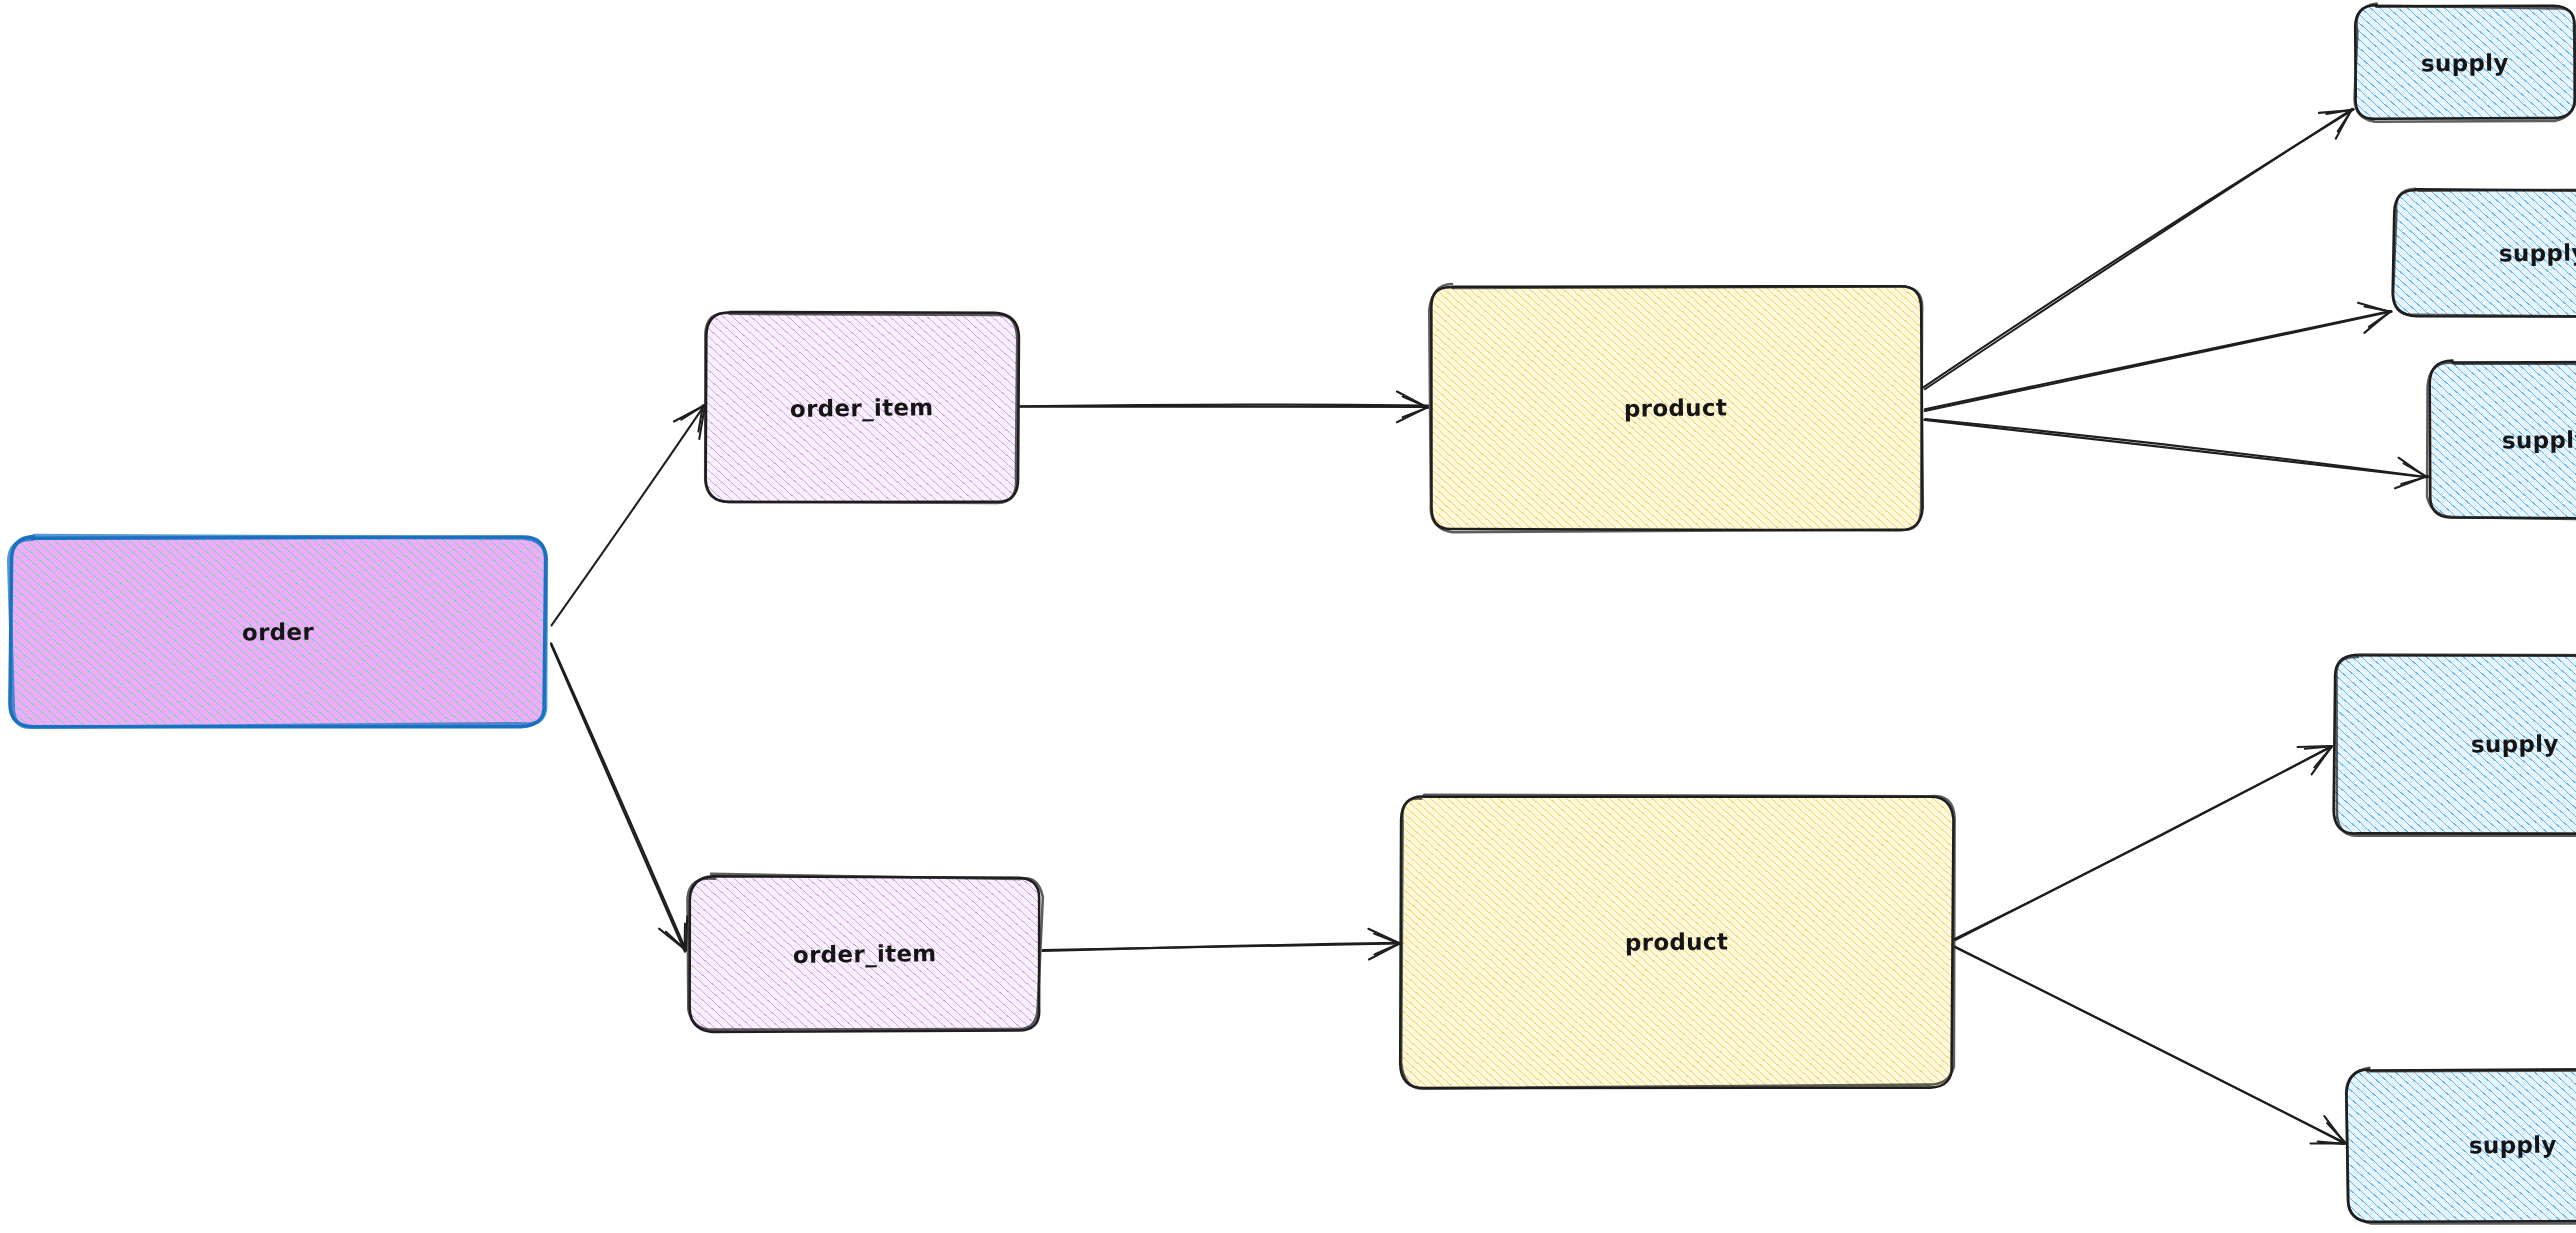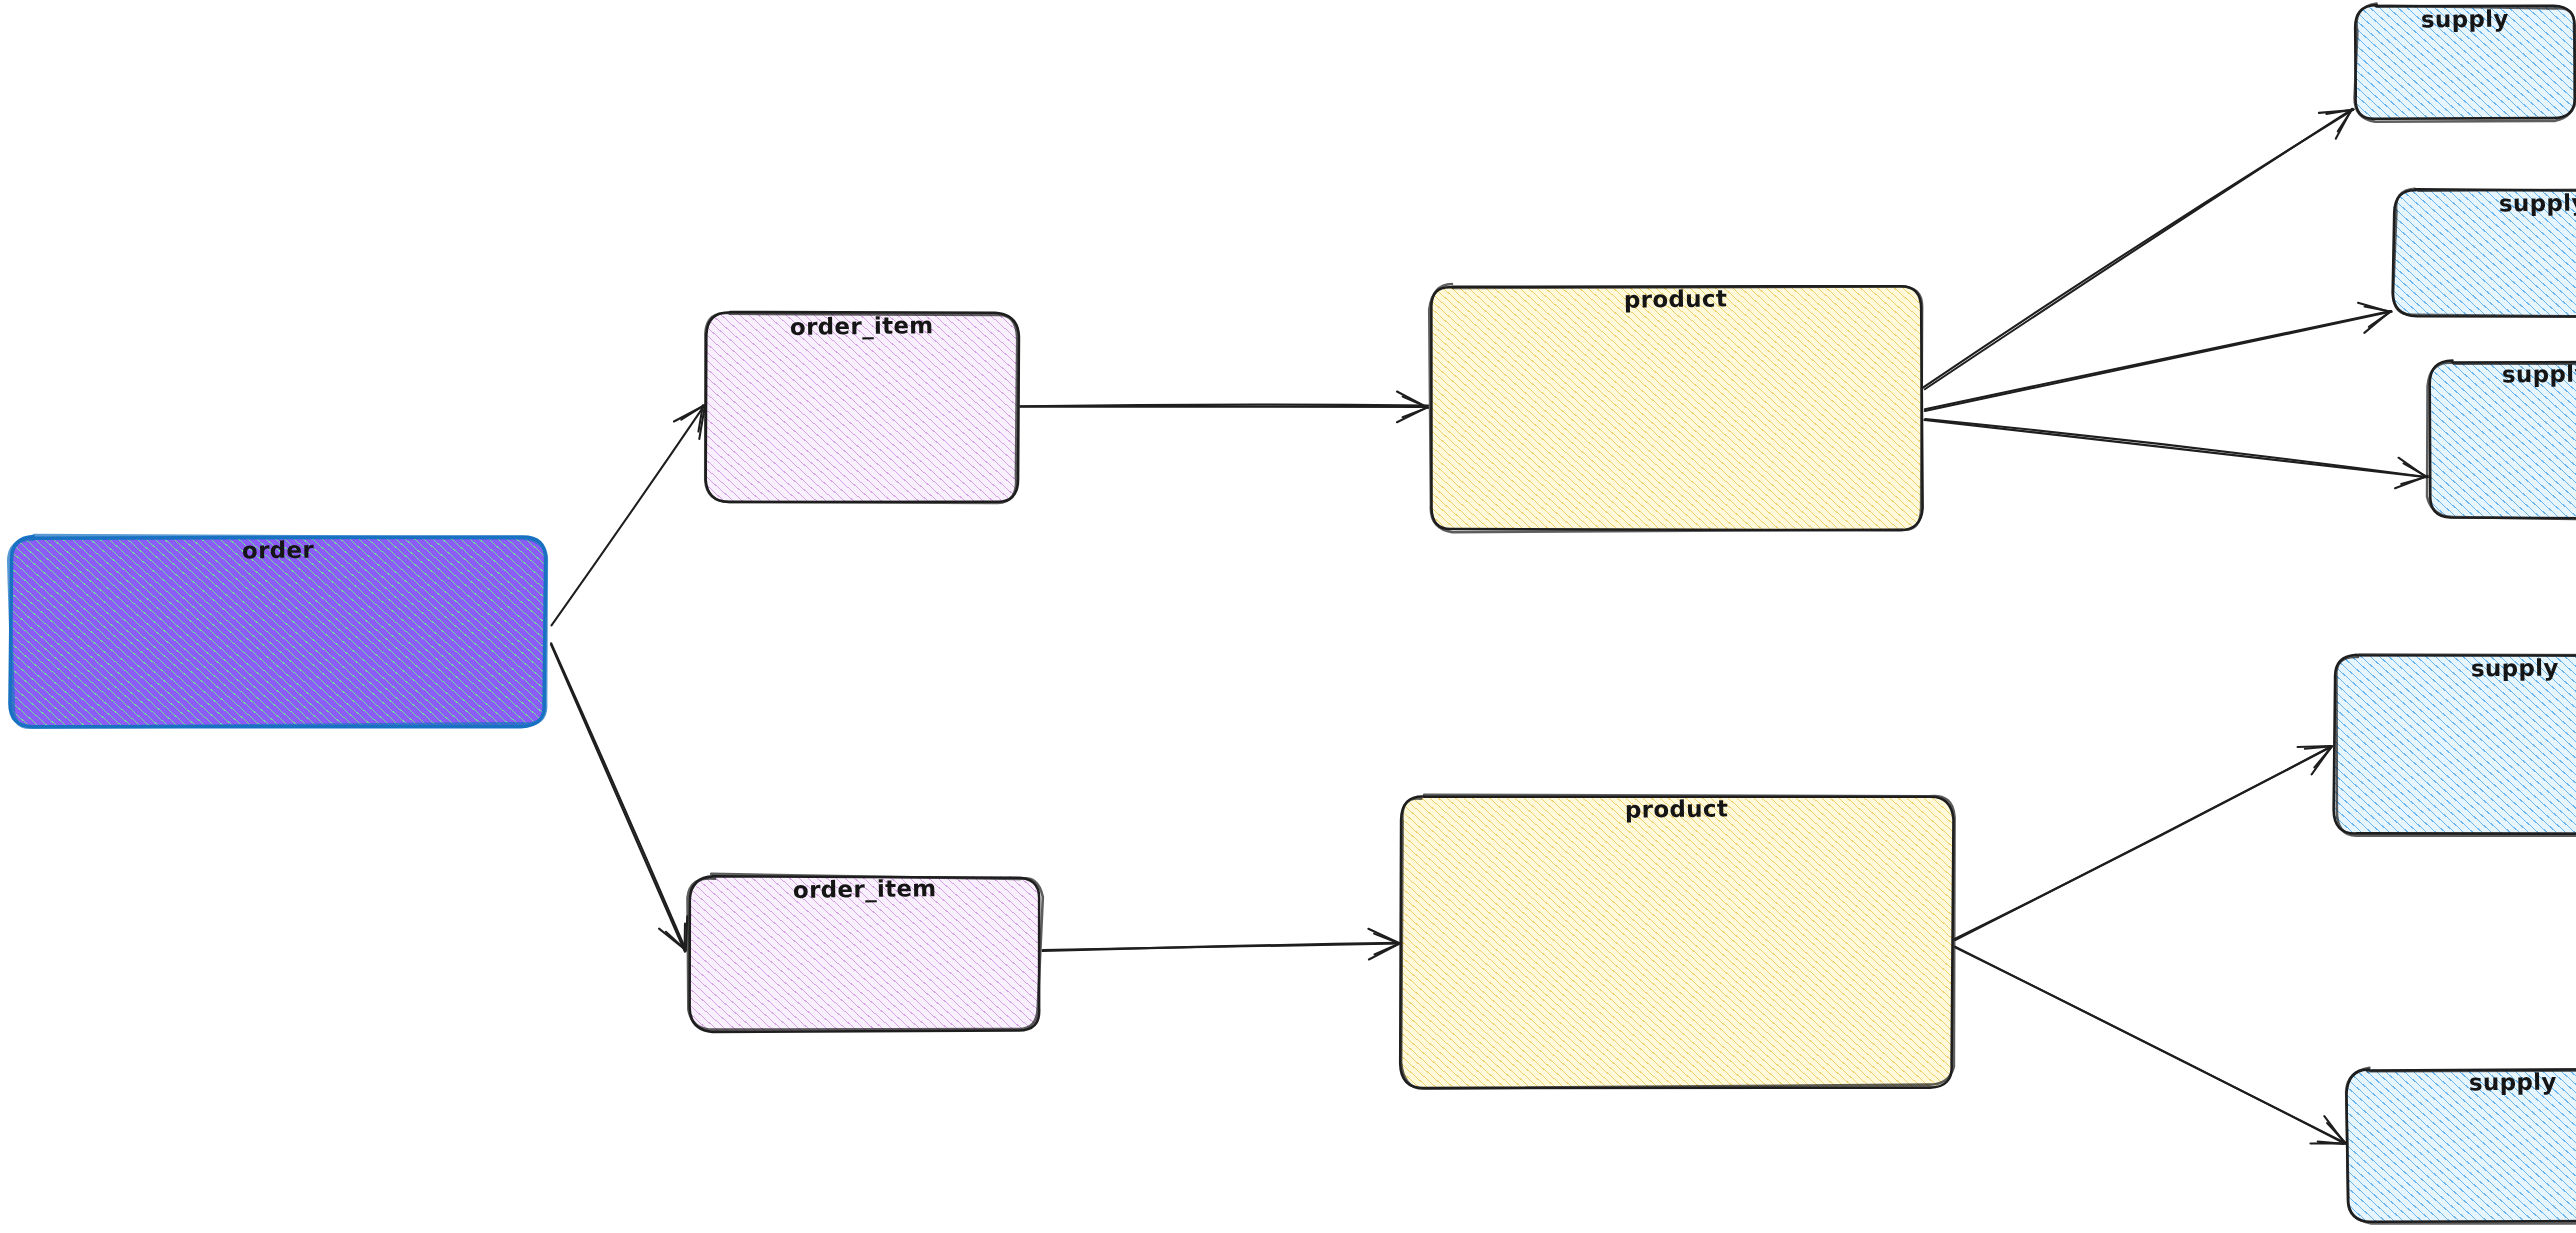--- a/index.html
+++ b/index.html
@@ -24,21 +24,21 @@
     left: 0;
     top: 0;
     width: 2700px;
     height: 1233px;
     pointer-events: none;
   }
   .node {
     position: absolute;
     box-sizing: border-box;
     display: flex;
-    align-items: flex-start;
+    align-items: center;
     justify-content: center;
     border-radius: 23px;
   }
   .node .node-label {
     position: relative;
     z-index: 3;
     font-family: "DejaVu Sans", sans-serif;
     font-size: 23px;
     font-weight: 600;
     color: #151515;
@@ -138,21 +138,21 @@
       <g>
         <path d="M3795.297790724784 1839.8143752322067 Q4174.898416310083 2027.0331528626848 4549.641592705157 2219.8057547982316" fill="none" stroke="#1e1e1e" stroke-width="4" stroke-linecap="round"></path>
         <path d="M3794.1663686603306 1838.1051721051335 Q4170.667874878645 2029.264881552756 4547.1091324210165 2216.953927837312" fill="none" stroke="#1e1e1e" stroke-width="4" stroke-linecap="round"></path>
         <path d="M4548.402648219839 2220.972398967482 L4498.1142223306815 2216.555282936136" fill="none" stroke="#1e1e1e" stroke-width="4" stroke-linecap="round"></path>
         <path d="M4549.335620116442 2220.0185932470486 L4484.000453454692 2220.2446544783697" fill="none" stroke="#1e1e1e" stroke-width="4" stroke-linecap="round"></path>
         <path d="M4551.868815390393 2218.881966029294 L4516.32191934528 2180.379463867659" fill="none" stroke="#1e1e1e" stroke-width="4" stroke-linecap="round"></path>
         <path d="M4551.449182212353 2220.966288357042 L4510.876685084288 2166.845825845885" fill="none" stroke="#1e1e1e" stroke-width="4" stroke-linecap="round"></path>
       </g>
     </svg>
   <div id="node-layer">
-      <div class="node" style="left: 10.3px; top: 537px; width: 535px; height: 189px; background: #8b5cf6;">
+      <div class="node" style="left: 10.3px; top: 537px; width: 535px; height: 189px; background: #f0abfc;">
         <div class="hatch hatch-green"></div>
         <svg class="sketch" viewBox="-14 -14 1066 395" width="549" height="204">
           <path d="M41.8 1.9 L994.6 -0.5 Q1038.8 -0.7 1039.4 41.7 L1036.4 322.9 Q1040.2 365.8 992.1 368 L44.3 368.2 Q-1.3 368 -0.9 322.1 L2.1 44.4 Q1.3 1.7 44.5 -1.2" fill="none" stroke="#1971c2" stroke-width="7" stroke-linecap="round" stroke-linejoin="round" opacity="1"></path>
           <path d="M46.4 -3.1 L993.1 1.4 Q1041.4 4.7 1040.7 44.4 L1039.2 323.8 Q1041.9 367 992 362.4 L40.4 369.1 Q4.4 370.9 5.3 326.5 L-3.3 46.9 Q-3.1 2.8 44.1 4" fill="none" stroke="#1971c2" stroke-width="7" stroke-linecap="round" stroke-linejoin="round" opacity="0.72"></path>
         </svg>
         <span class="node-label">order</span>
       </div>
       <div class="node" style="left: 706px; top: 313px; width: 312px; height: 189px; background: rgb(248, 240, 252);">
         <div class="hatch hatch-purple"></div>
         <svg class="sketch" viewBox="-14 -14 633 395" width="326" height="204">

